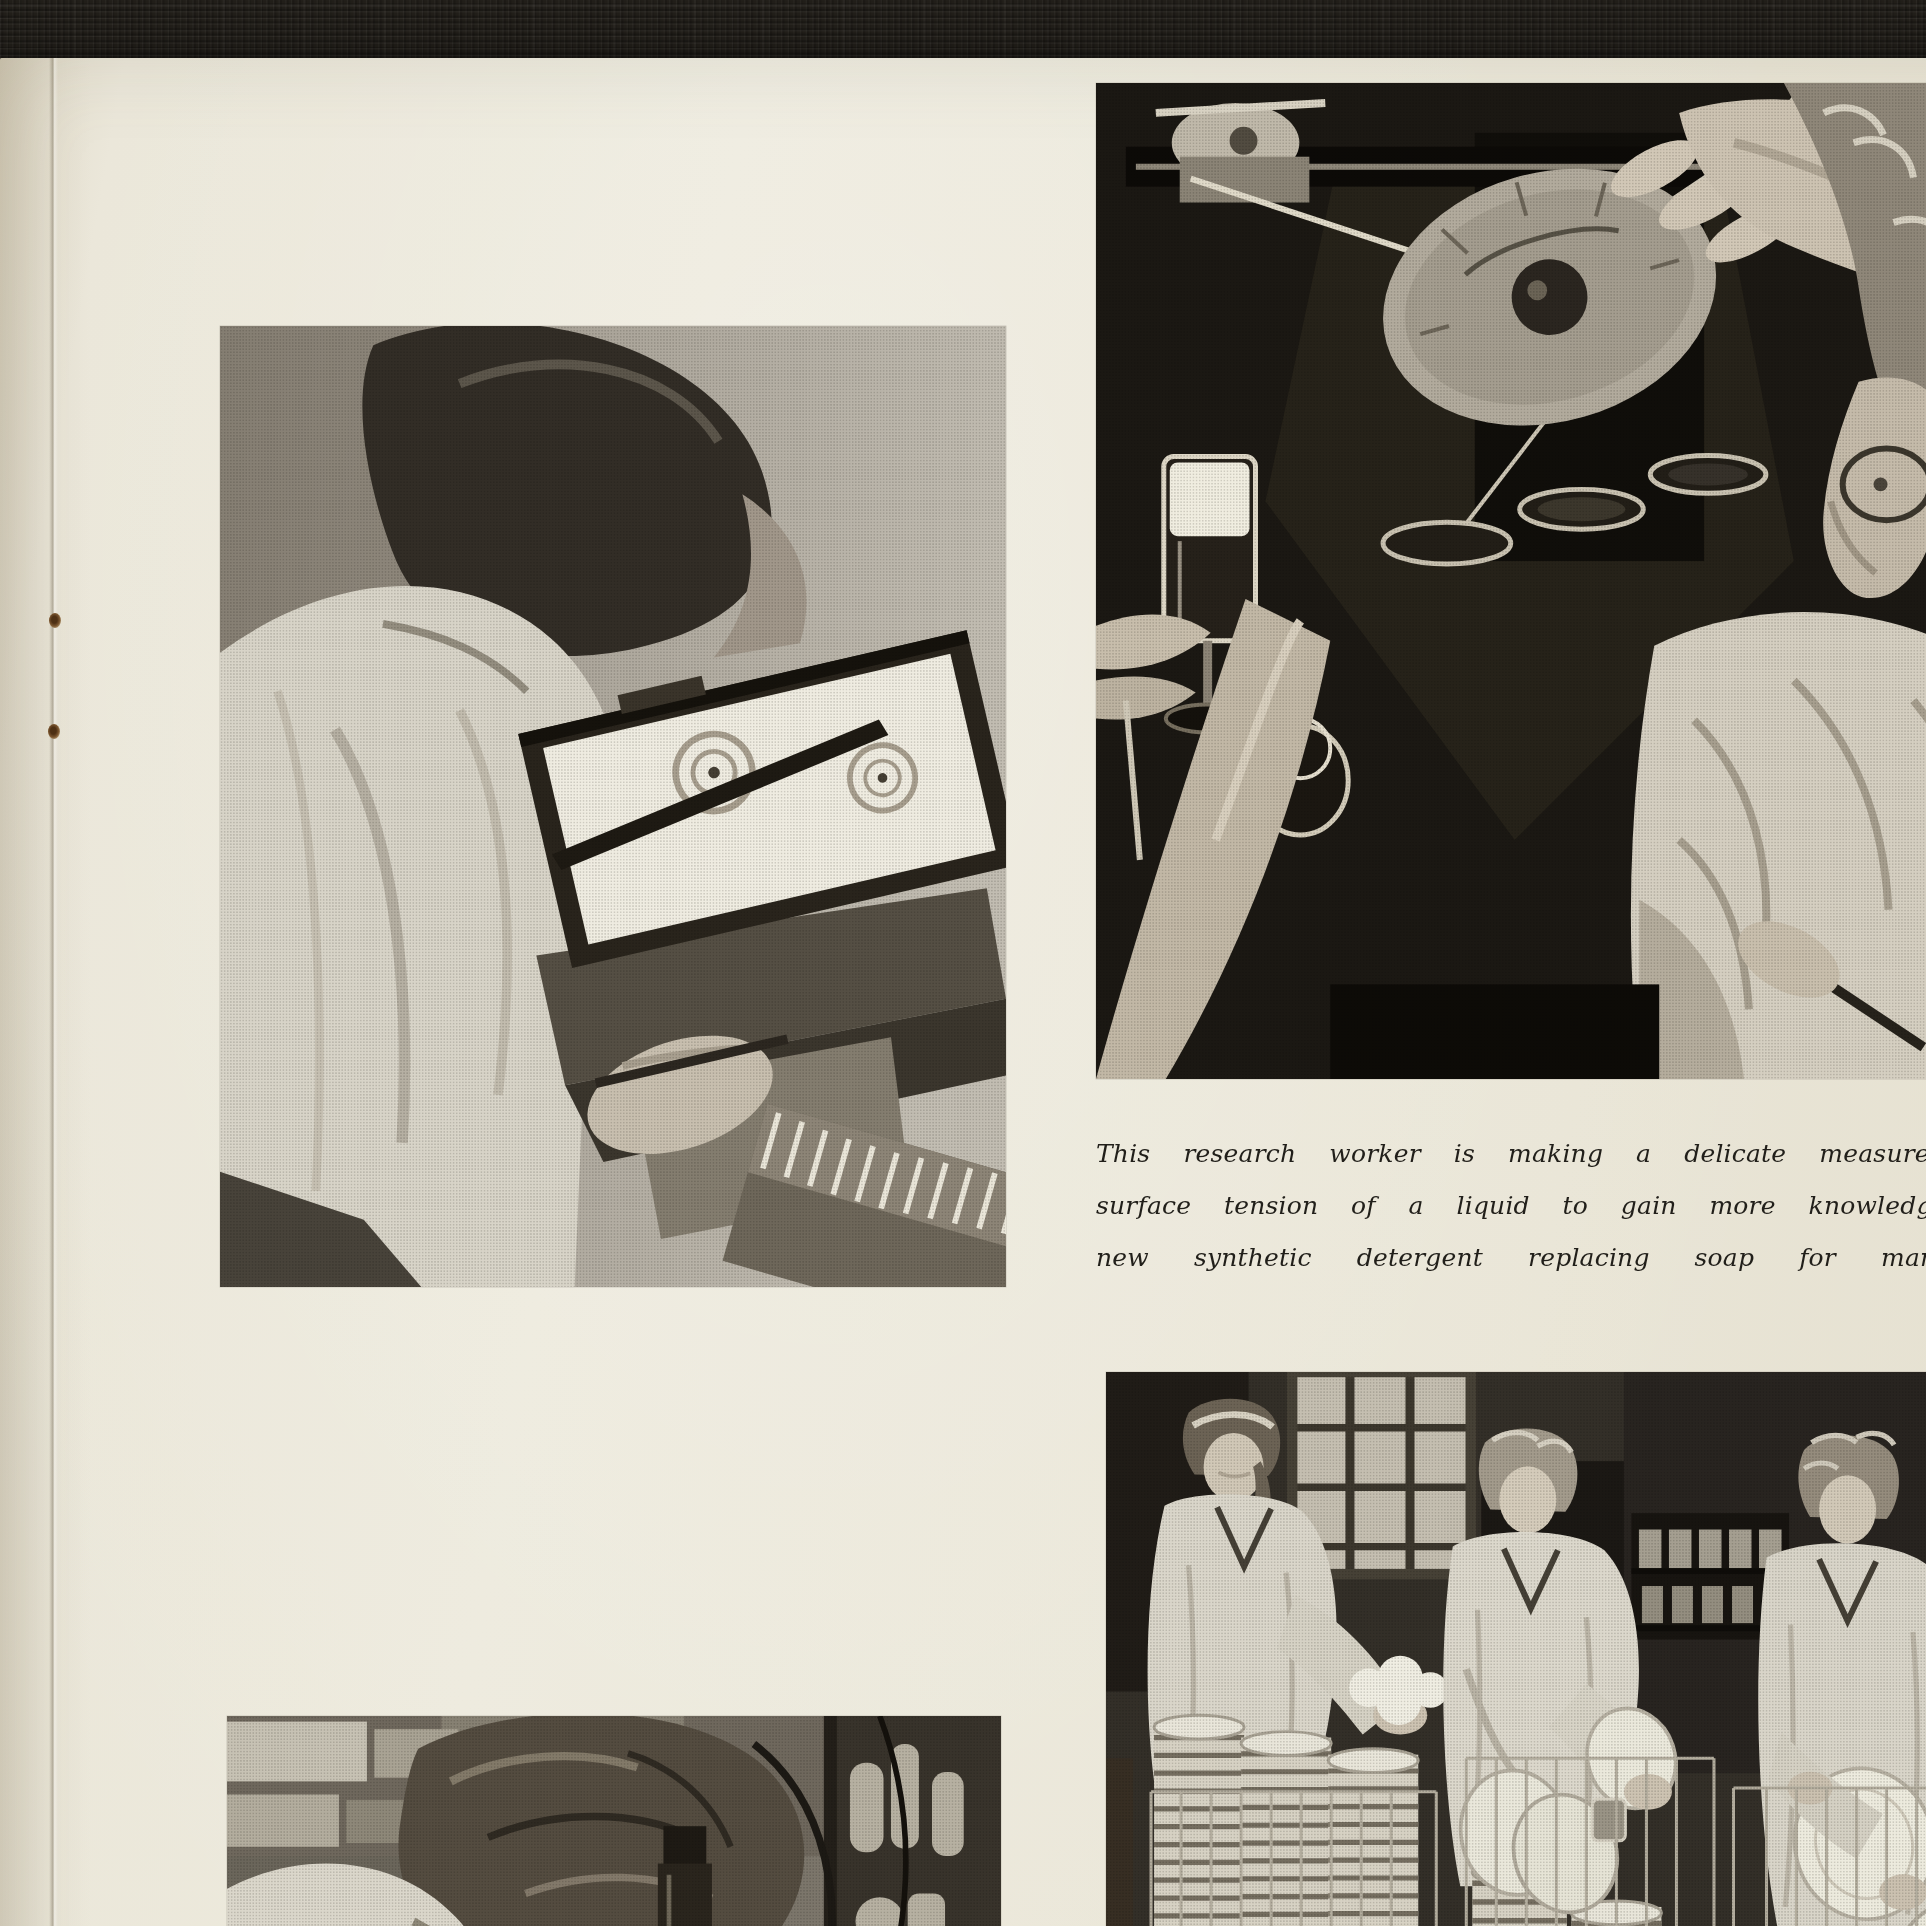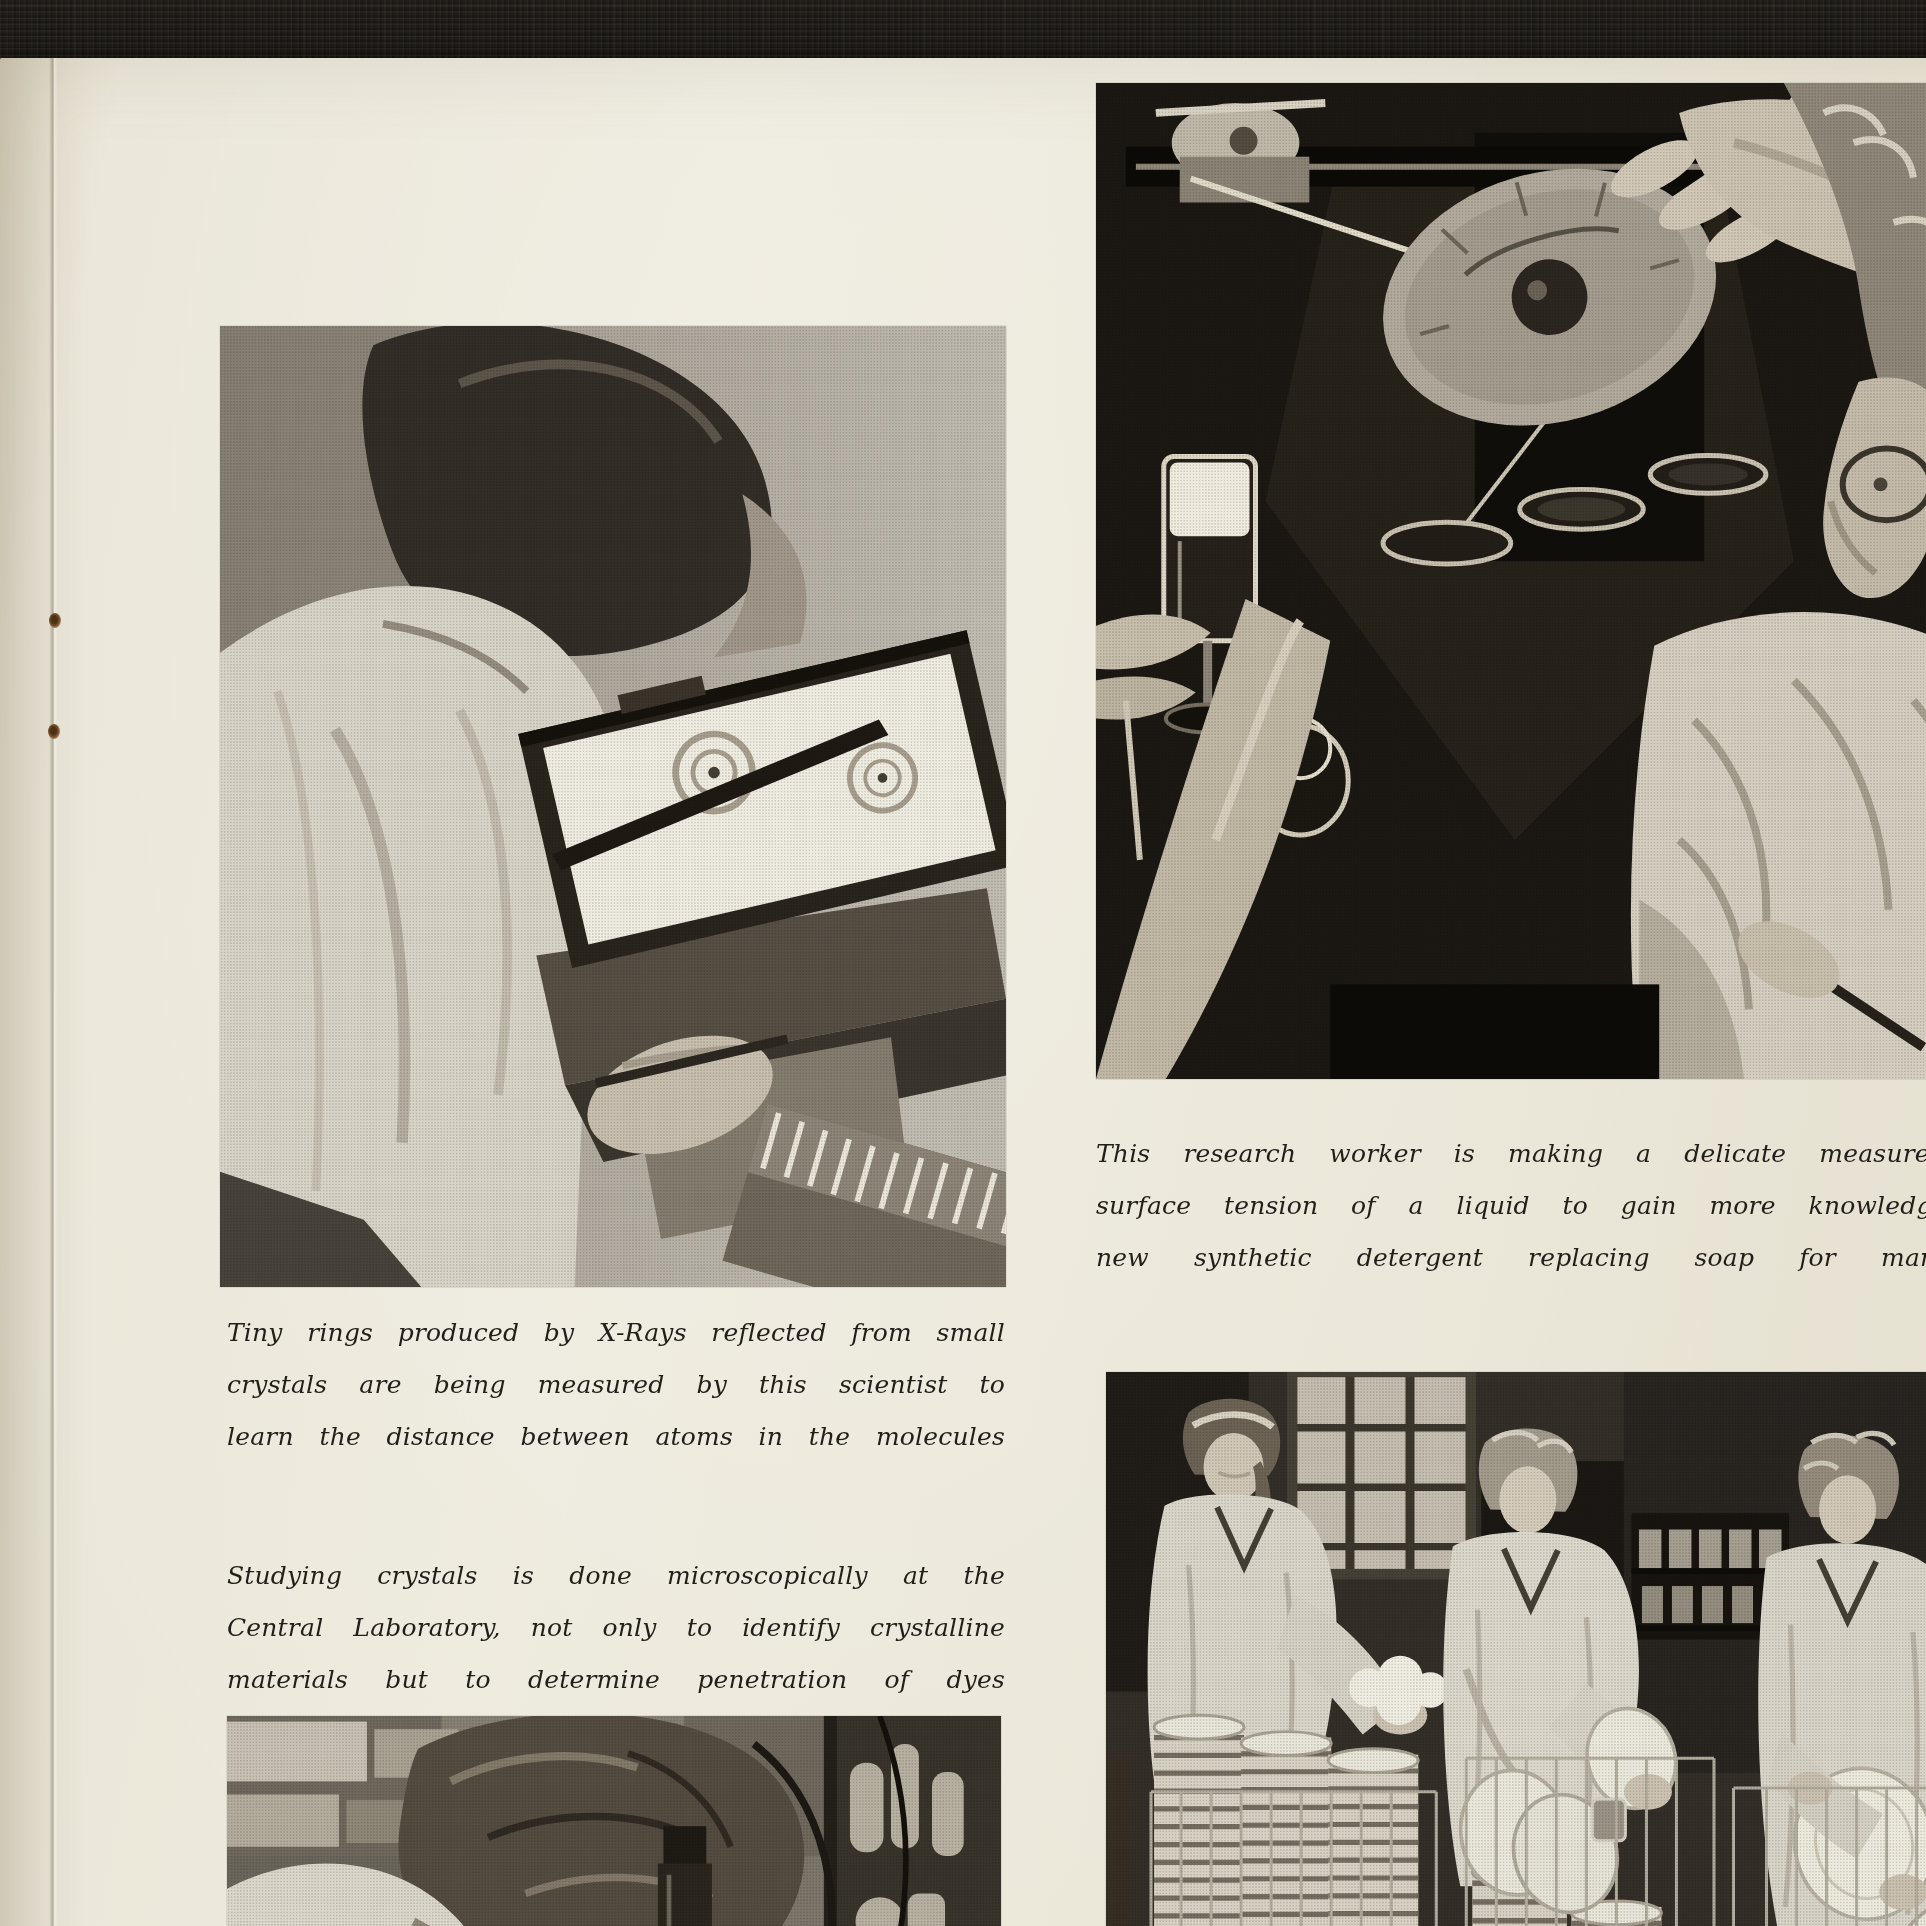--- a/index.html
+++ b/index.html
@@ -398,31 +398,21 @@
       </g>
       <rect y="862" width="1263" height="138" fill="#40372c"></rect>
       <path d="M0 872 H1263" stroke="#241f18" stroke-width="9"></path>
       <rect x="150" y="872" width="30" height="128" fill="#30291f"></rect>
       <rect x="640" y="872" width="30" height="128" fill="#30291f"></rect>
       <rect x="1120" y="872" width="30" height="128" fill="#30291f"></rect>
       <rect y="520" width="36" height="480" fill="#372e23"></rect>
     </svg>
   </figure>
 
-  <div class="caption" style="left:227px;top:1249px;width:778px;">
-    <div class="cap-line">Tiny rings produced by X-Rays reflected from small</div>
-    <div class="cap-line">crystals are being measured by this scientist to</div>
-    <div class="cap-line">learn the distance between atoms in the molecules</div>
-  </div>
-
-  <div class="caption" style="left:227px;top:1492px;width:778px;">
-    <div class="cap-line">Studying crystals is done microscopically at the</div>
-    <div class="cap-line">Central Laboratory, not only to identify crystalline</div>
-    <div class="cap-line">materials but to determine penetration of dyes</div>
-  </div>
+
 
   <div class="caption" style="left:1096px;top:1070px;width:957px;">
     <div class="cap-line">This research worker is making a delicate measurement of</div>
     <div class="cap-line">surface tension of a liquid to gain more knowledge of a</div>
     <div class="cap-line">new synthetic detergent replacing soap for many uses</div>
   </div>
 
 </div>
 
 

